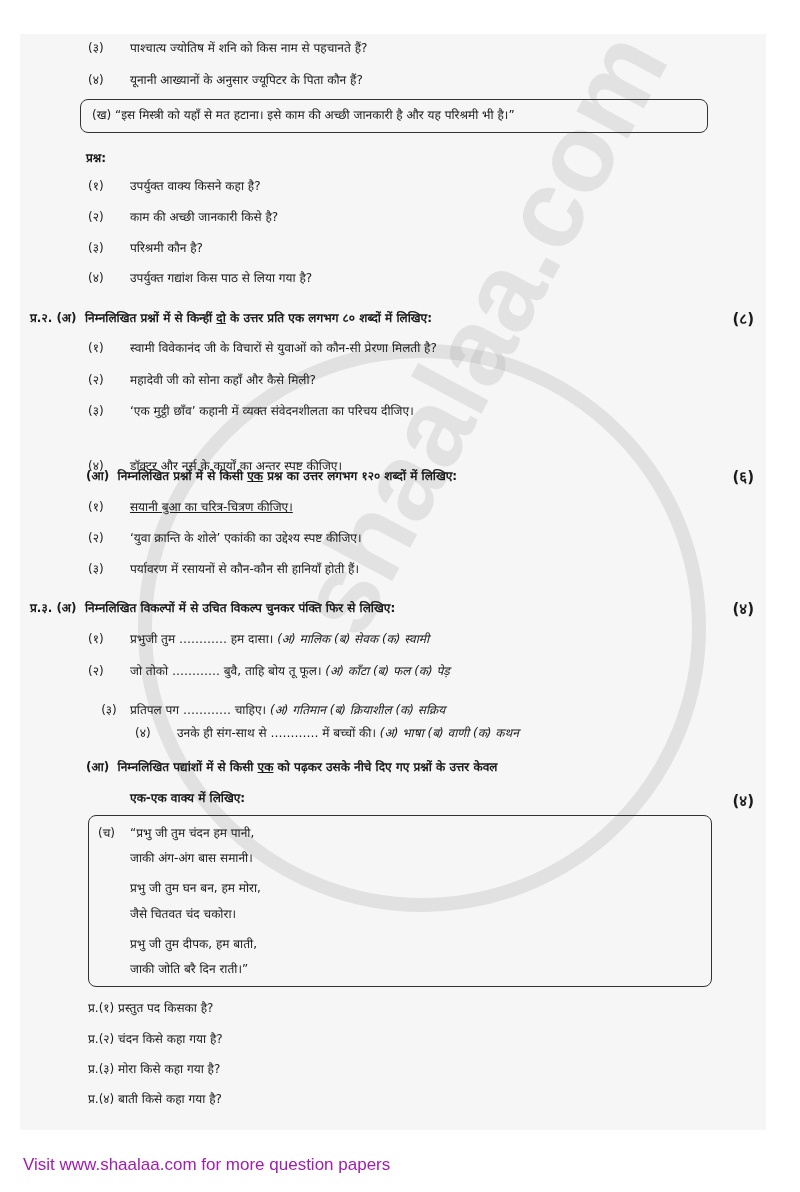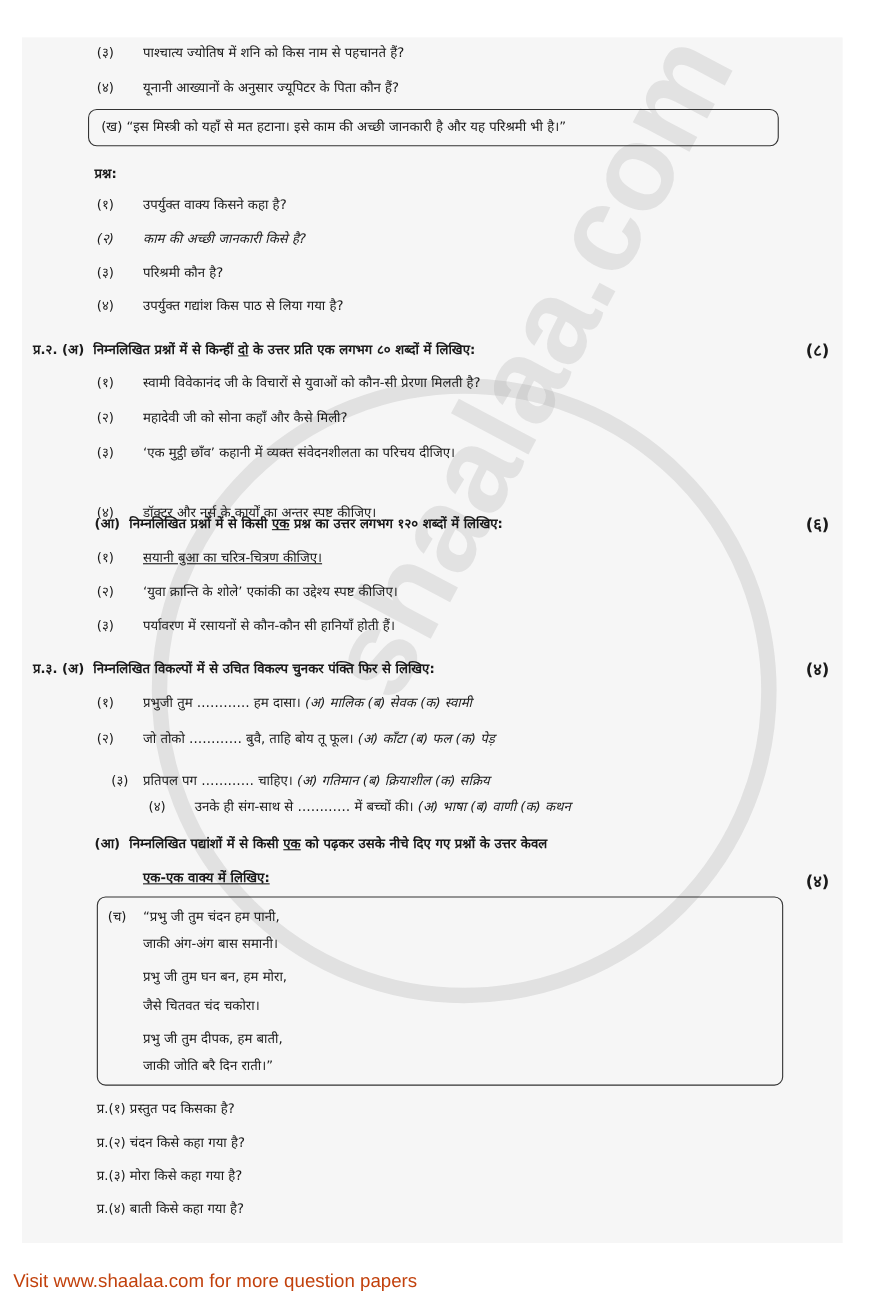--- a/index.html
+++ b/index.html
@@ -23,21 +23,21 @@
     .line { position: absolute; font-size: 12px; line-height: 20px; white-space: nowrap; }
     .b { font-weight: bold; }
     .num { display: inline-block; width: 42px; }
     .marks { position: absolute; right: 46px; font-size: 15px; font-weight: bold; }
     .box {
       position: absolute; border: 1.5px solid #333; border-radius: 8px; background: transparent;
     }
     .u { text-decoration: underline; }
     .i { font-style: italic; }
     .footer {
-      position: absolute; left: 12px; top: 1155px; font-size: 17px; color: #c2410c;
+      position: absolute; left: 23px; top: 1155px; font-size: 17px; color: #a21caf;
       font-family: "Liberation Sans", sans-serif;
     }
   </style>
 </head>
 <body>
 
 <div class="page">
   <div class="watermark-circle"></div>
   <div class="watermark-text">shaalaa.com</div>
 </div>
@@ -48,21 +48,21 @@
 <div class="line" style="left:88px;top:70px;">
   <span class="num">(४)</span><span>यूनानी आख्यानों के अनुसार ज्यूपिटर के पिता कौन हैं?</span>
 </div>
 
 <div class="box" style="left:80px;top:99px;width:626px;height:32px;"></div>
 <div class="line" style="left:92px;top:105px;">(ख) “इस मिस्त्री को यहाँ से मत हटाना। इसे काम की अच्छी जानकारी है और यह परिश्रमी भी है।”</div>
 
 <div class="line b" style="left:86px;top:148px;">प्रश्न:</div>
 
 <div class="line" style="left:88px;top:176px;"><span class="num">(१)</span><span>उपर्युक्त वाक्य किसने कहा है?</span></div>
-<div class="line" style="left:88px;top:207px;font-style:italic;"><span class="num">(२)</span><span>काम की अच्छी जानकारी किसे है?</span></div>
+<div class="line" style="left:88px;top:207px;"><span class="num">(२)</span><span>काम की अच्छी जानकारी किसे है?</span></div>
 <div class="line" style="left:88px;top:238px;"><span class="num">(३)</span><span>परिश्रमी कौन है?</span></div>
 <div class="line" style="left:88px;top:268px;"><span class="num">(४)</span><span>उपर्युक्त गद्यांश किस पाठ से लिया गया है?</span></div>
 
 <div class="line b" style="left:30px;top:308px;">
   <span>प्र.२.</span> <span>(अ)</span>&nbsp;&nbsp;<span>निम्नलिखित प्रश्नों में से किन्हीं </span><span class="u">दो</span><span> के उत्तर प्रति एक लगभग ८० शब्दों में लिखिए:</span>
 </div>
 <div class="marks" style="top:308px;">(८)</div>
 
 <div class="line" style="left:88px;top:338px;"><span class="num">(१)</span><span>स्वामी विवेकानंद जी के विचारों से युवाओं को कौन-सी प्रेरणा मिलती है?</span></div>
 <div class="line" style="left:88px;top:370px;"><span class="num">(२)</span><span>महादेवी जी को सोना कहाँ और कैसे मिली?</span></div>
@@ -84,21 +84,21 @@
 <div class="marks" style="top:598px;">(४)</div>
 
 <div class="line" style="left:88px;top:629px;"><span class="num">(१)</span><span>प्रभुजी तुम ………… हम दासा।</span> <span class="i">(अ) मालिक (ब) सेवक (क) स्वामी</span></div>
 <div class="line" style="left:88px;top:661px;"><span class="num">(२)</span><span>जो तोको ………… बुवै, ताहि बोय तू फूल।</span> <span class="i">(अ) काँटा (ब) फल (क) पेड़</span></div>
 <div class="line" style="left:88px;top:700px;text-align:center;"><span class="num">(३)</span><span>प्रतिपल पग ………… चाहिए।</span> <span class="i">(अ) गतिमान (ब) क्रियाशील (क) सक्रिय</span></div>
 <div class="line" style="left:88px;top:723px;margin-left:47px;"><span class="num">(४)</span><span>उनके ही संग-साथ से ………… में बच्चों की।</span> <span class="i">(अ) भाषा (ब) वाणी (क) कथन</span></div>
 
 <div class="line b" style="left:86px;top:757px;">
   <span>(आ)</span>&nbsp;&nbsp;<span>निम्नलिखित पद्यांशों में से किसी </span><span class="u">एक</span><span> को पढ़कर उसके नीचे दिए गए प्रश्नों के उत्तर केवल</span>
 </div>
-<div class="line b" style="left:130px;top:788px;text-decoration:underline;">एक-एक वाक्य में लिखिए:</div>
+<div class="line b" style="left:130px;top:788px;">एक-एक वाक्य में लिखिए:</div>
 <div class="marks" style="top:790px;">(४)</div>
 
 <div class="box" style="left:88px;top:815px;width:622px;height:170px;"></div>
 <div class="line" style="left:98px;top:823px;">(च)</div>
 <div class="line" style="left:130px;top:823px;">“प्रभु जी तुम चंदन हम पानी,</div>
 <div class="line" style="left:130px;top:848px;">जाकी अंग-अंग बास समानी।</div>
 <div class="line" style="left:130px;top:878px;">प्रभु जी तुम घन बन, हम मोरा,</div>
 <div class="line" style="left:130px;top:904px;">जैसे चितवत चंद चकोरा।</div>
 <div class="line" style="left:130px;top:934px;">प्रभु जी तुम दीपक, हम बाती,</div>
 <div class="line" style="left:130px;top:959px;">जाकी जोति बरै दिन राती।”</div>

